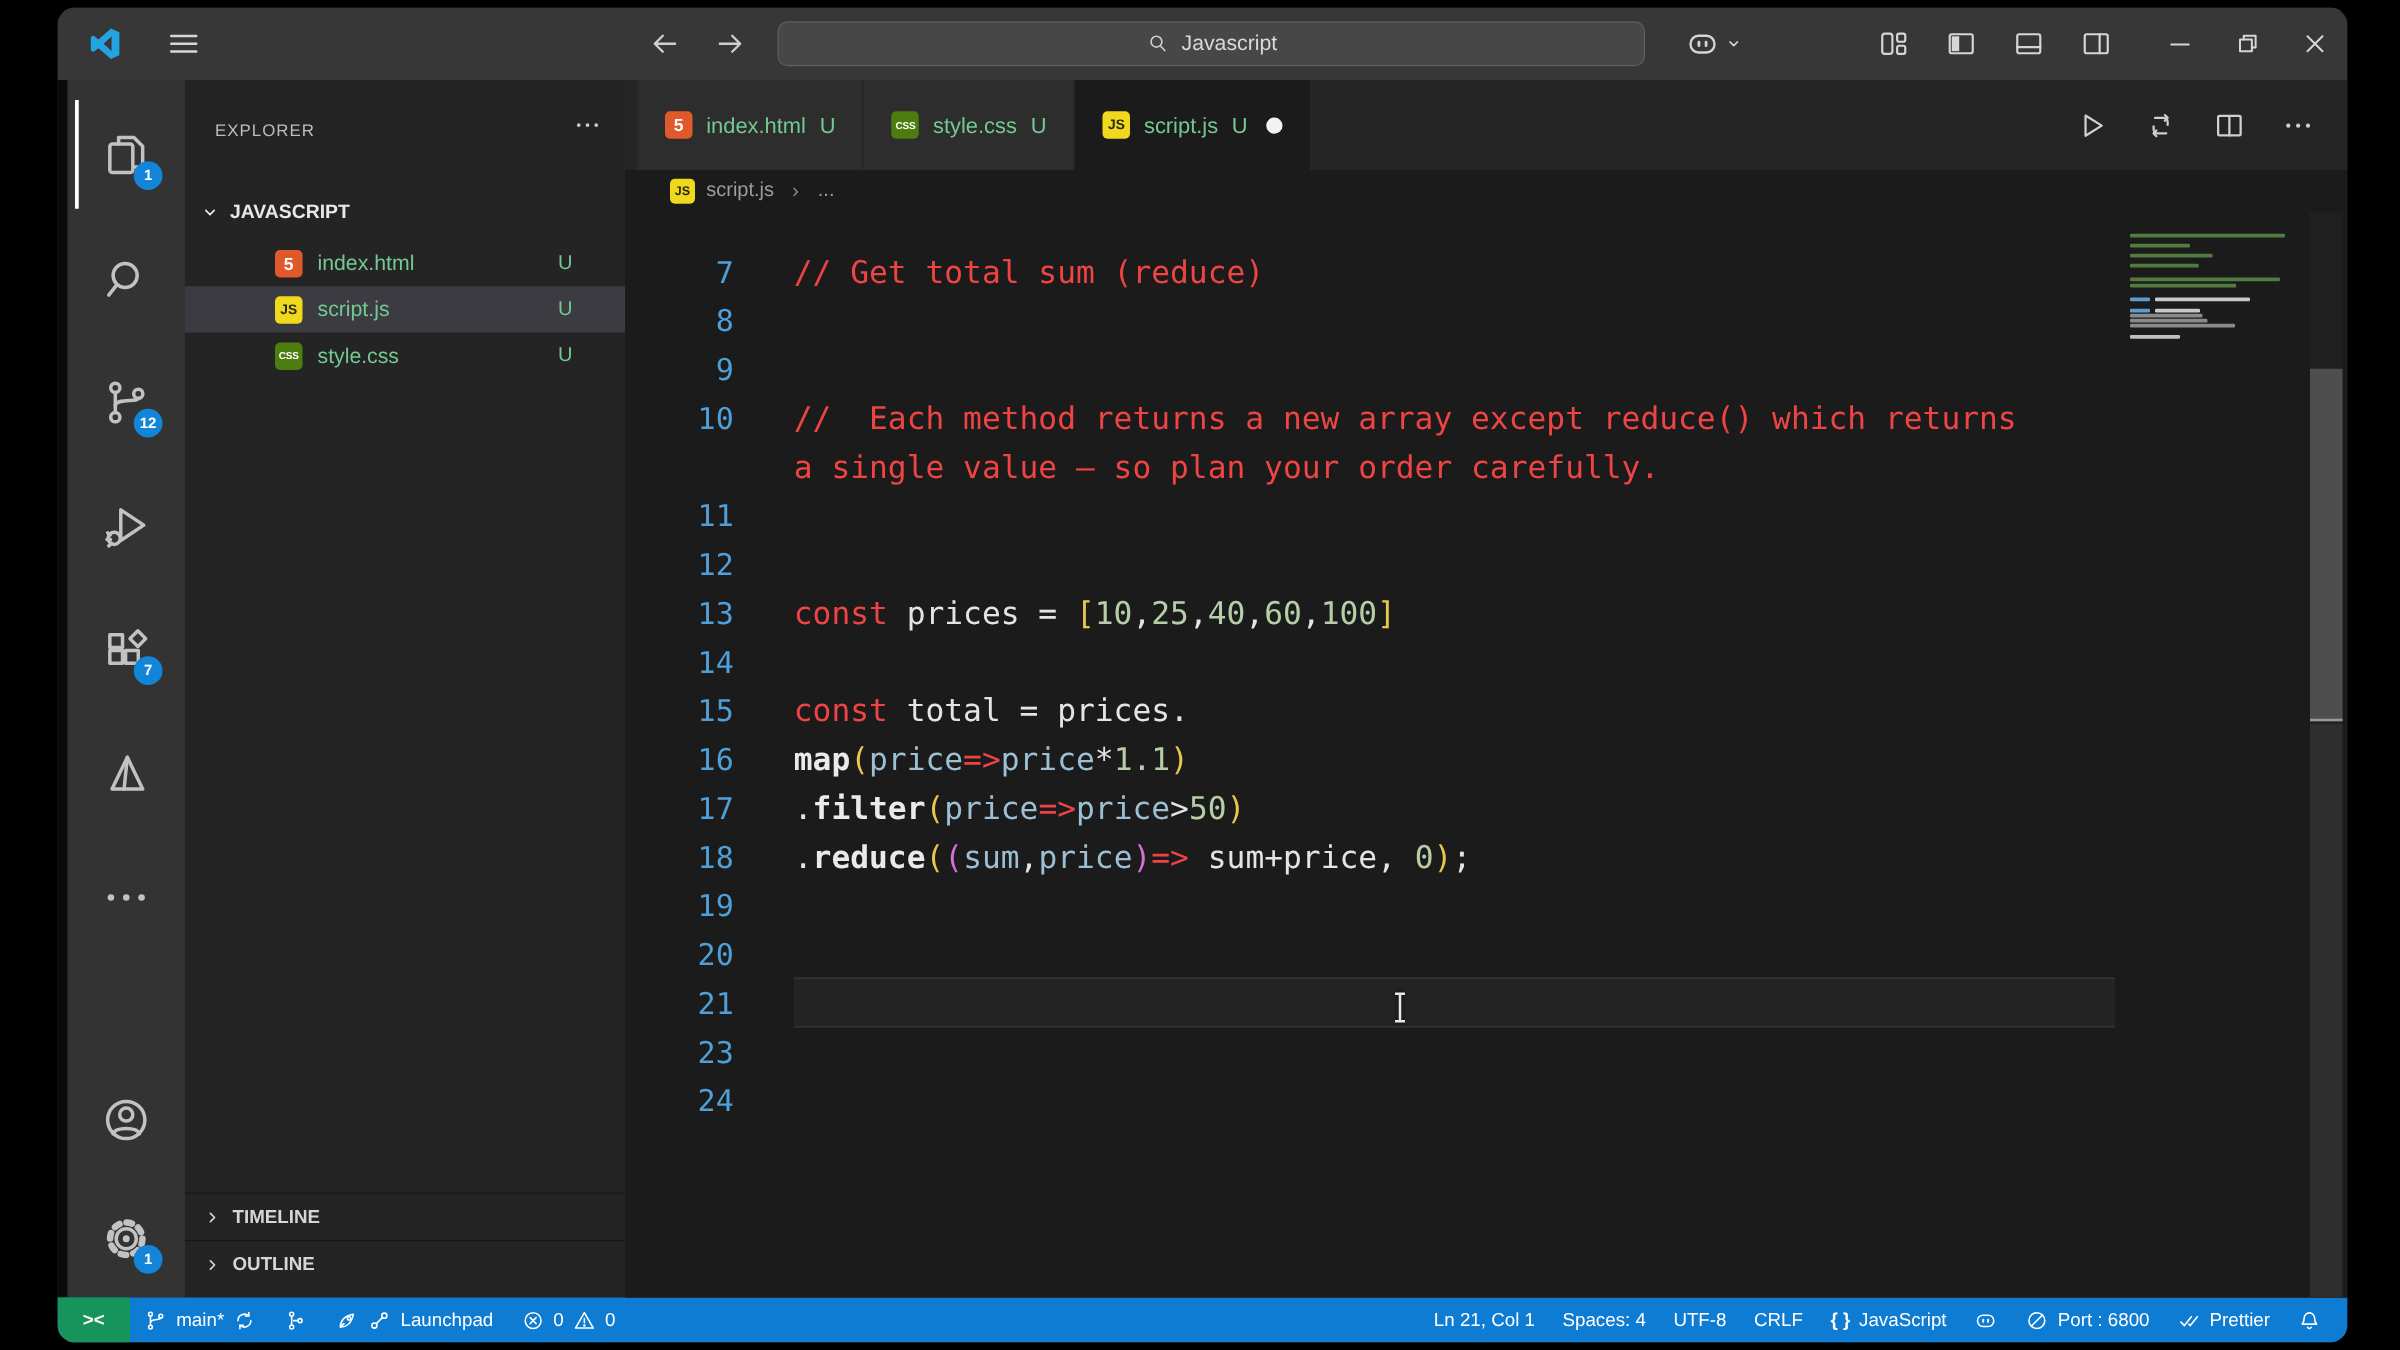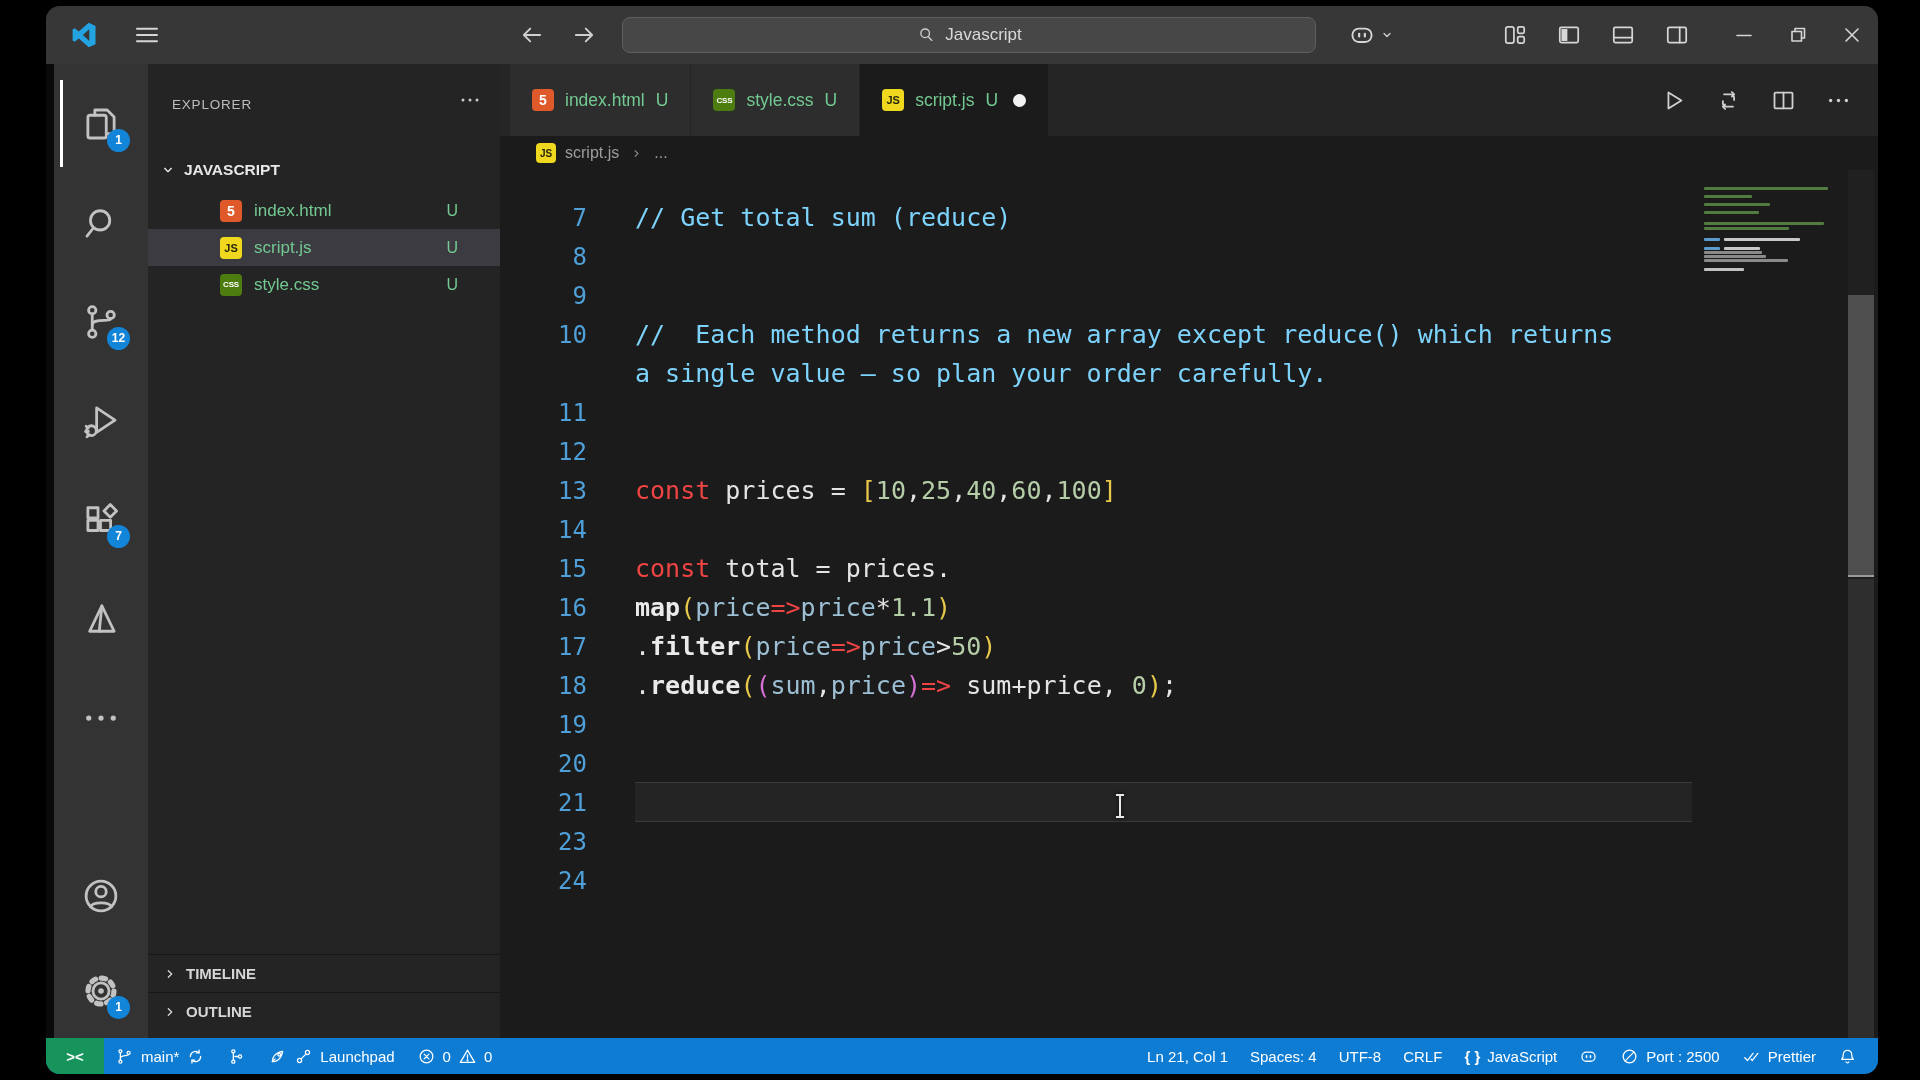--- a/index.html
+++ b/index.html
@@ -75,21 +75,21 @@
   .tab-actions { margin-left:auto; display:flex; align-items:center; gap:28px; padding-right:26px; color:#d0d0d0; }
   .tab-actions .ta { width:27px; height:27px; }
   .breadcrumb { height:34px; display:flex; align-items:center; gap:9px; padding-left:36px; color:#9d9d9d; font-size:16px; }
   .breadcrumb .ficon { width:20px; height:20px; font-size:10px; }
   .breadcrumb .bchev { width:17px; height:17px; color:#8a8a8a; }
 
   .code-scroll { flex:1; position:relative; padding-top:28px; overflow:hidden; }
   .code-row { height:39px; display:flex; align-items:center; font-family:"DejaVu Sans Mono", monospace; }
   .ln { width:120px; flex:0 0 auto; text-align:right; padding-right:33px; font-size:24px; color:#4f9fd8; }
   .code { padding-left:15px; font-size:25px; white-space:pre; letter-spacing:0; }
-  .tk-c { color:#7dd3fc; } .tk-k { color:#ef4444; } .tk-p { color:#e4e4e4; }
+  .tk-c { color:#ef4444; } .tk-k { color:#ef4444; } .tk-p { color:#e4e4e4; }
   .tk-fn { color:#eaeaea; font-weight:bold; } .tk-pr { color:#9cbfd4; }
   .tk-n { color:#b5cea8; } .tk-b1 { color:#e8c84a; } .tk-b2 { color:#d670d6; }
   .current-line { position:absolute; left:135px; width:1057px; height:40px; top:612px;
     background:rgba(255,255,255,0.045); border-top:1px solid rgba(255,255,255,0.10);
     border-bottom:1px solid rgba(255,255,255,0.10); }
   .ibeam { position:absolute; left:613px; top:623px; width:14px; height:26px; color:#e8e8e8;
     filter:drop-shadow(0 0 2px rgba(0,0,0,0.8)); }
 
   
   .minimap { position:absolute; left:1200px; top:106px; width:140px; bottom:0; }
@@ -623,21 +623,21 @@
               </svg>
             </span>
           </div>
           <div class="st-item">
             <span class="sti">
               <svg viewBox="0 0 24 24" fill="none" stroke="currentColor" stroke-width="1.6" stroke-linecap="round" stroke-linejoin="round">
                 <circle cx="12" cy="12" r="8"></circle>
                 <path d="M6.5 17.5 17.5 6.5"></path>
               </svg>
             </span>
-            <span>Port : 2500</span>
+            <span>Port : 6800</span>
           </div>
           <div class="st-item">
             <span class="sti">
               <svg viewBox="0 0 24 24" fill="none" stroke="currentColor" stroke-width="1.6" stroke-linecap="round" stroke-linejoin="round">
                 <path d="M3.5 13.5 7 17 14 8"></path>
                 <path d="M11.5 15.5 13 17 20 8"></path>
               </svg>
             </span>
             <span>Prettier</span>
           </div>

